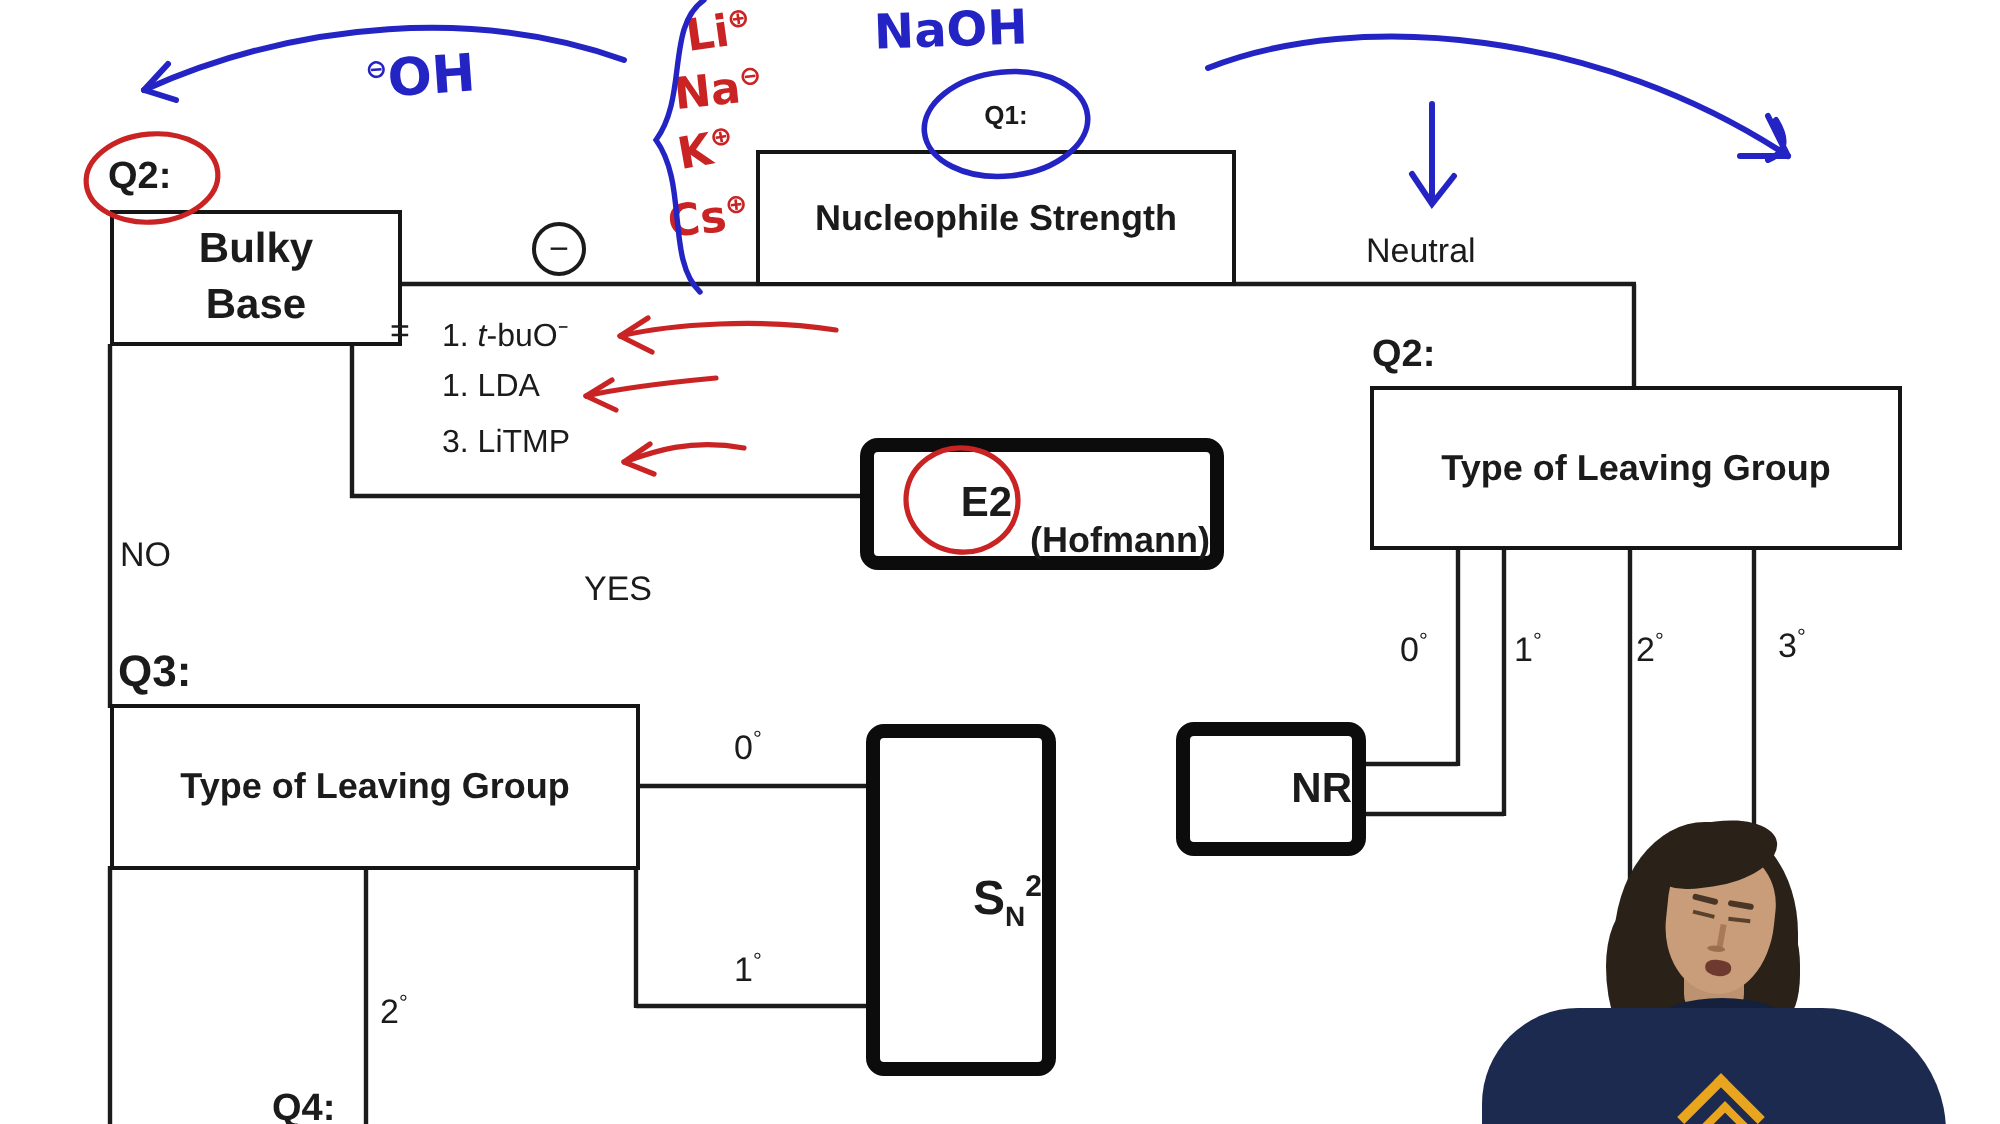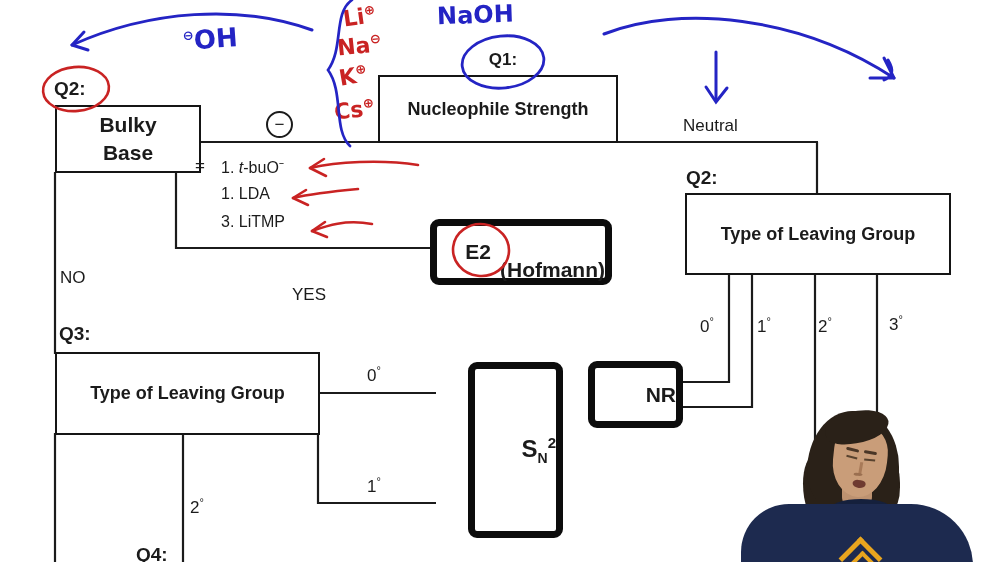--- a/index.html
+++ b/index.html
@@ -88,35 +88,35 @@
   <div class="box" style="left:685px;top:193px;width:266px;height:82px;font-size:18px;">
     <span>Type of Leaving Group</span>
   </div>
 
   <div class="box" style="left:55px;top:352px;width:265px;height:83px;font-size:18px;">
     <span>Type of Leaving Group</span>
   </div>
 
   <div class="box thick" style="left:430px;top:219px;width:182px;height:66px;gap:9px;">
     <span style="font-size:21px;">E2</span>
-    <span style="font-size:21px;margin-top:36px;">(Hofmann)</span>
+    <span style="font-size:18px;margin-top:36px;">(Hofmann)</span>
   </div>
 
-  <div class="box thick" style="left:433px;top:362px;width:95px;height:176px;margin-left:35px;">
+  <div class="box thick" style="left:433px;top:362px;width:95px;height:176px;">
     <span style="font-size:24px;"><span>S</span><sub style="font-size:14px;">N</sub><sup style="font-size:15px;">2</sup></span>
   </div>
 
   <div class="box thick" style="left:588px;top:361px;width:95px;height:67px;font-size:21px;">
     <span>NR</span>
   </div>
 
-  <div class="lbl bold" style="left:481px;top:50px;width:44px;text-align:center;font-size:17px;">Q1:</div>
+  <div class="lbl bold" style="left:481px;top:50px;width:44px;text-align:center;font-size:13px;">Q1:</div>
   <div class="lbl bold" style="left:54px;top:78px;font-size:19px;">Q2:</div>
   <div class="lbl bold" style="left:686px;top:167px;font-size:19px;">Q2:</div>
-  <div class="lbl bold" style="left:59px;top:323px;font-size:19px;">Q3:</div>
+  <div class="lbl bold" style="left:59px;top:323px;font-size:22px;">Q3:</div>
   <div class="lbl bold" style="left:136px;top:544px;font-size:19px;">Q4:</div>
 
   <div class="lbl" style="left:60px;top:268px;font-size:17px;">NO</div>
   <div class="lbl" style="left:292px;top:266px;font-size:17px;margin-top:19px;">YES</div>
   <div class="lbl" style="left:683px;top:116px;font-size:17px;">Neutral</div>
 
   <div class="minus-badge" style="left:266px;top:111px;">
     <span>−</span>
   </div>
 

